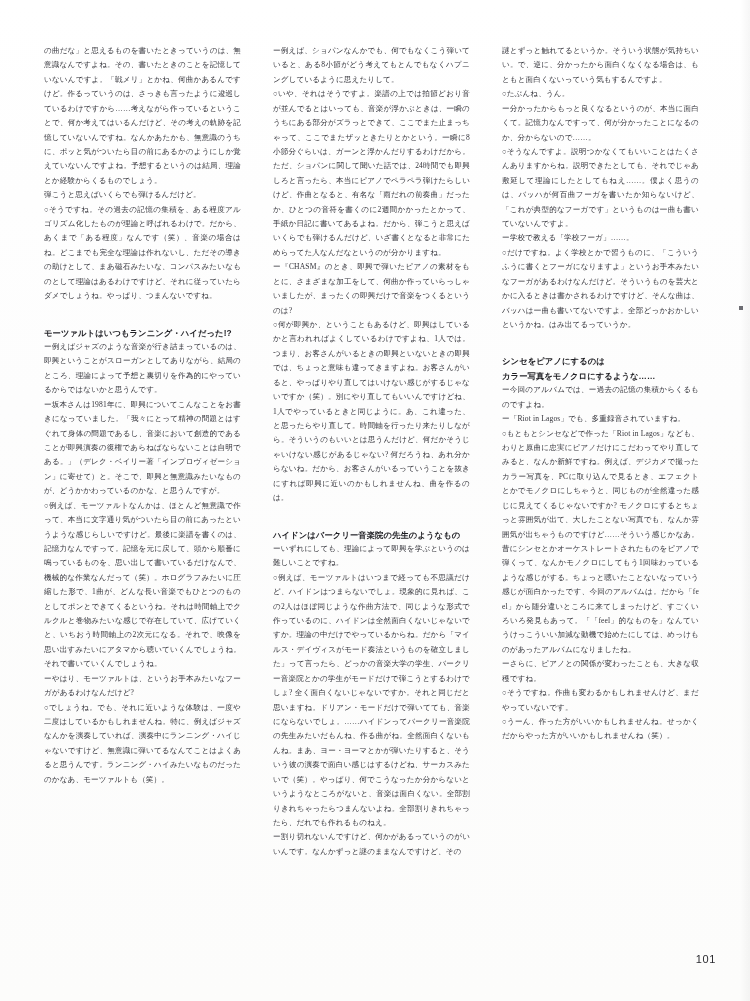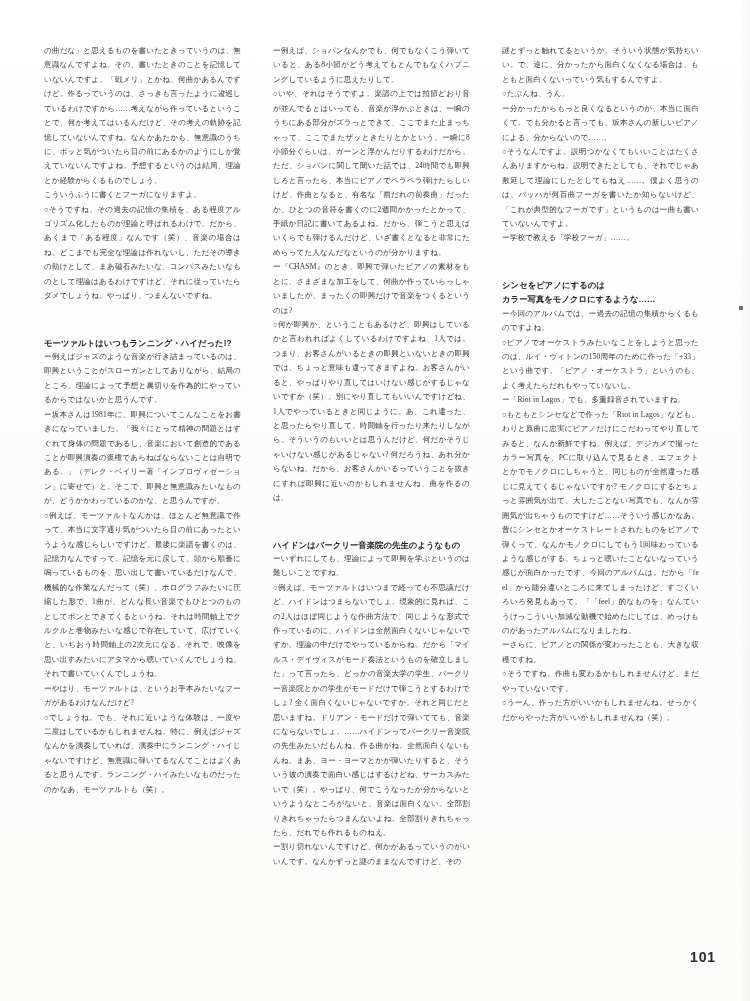--- a/index.html
+++ b/index.html
@@ -70,30 +70,30 @@
     font-weight: bold;
     font-size: 8.3px;
     line-height: 14.42px;
     letter-spacing: 0.01em;
     color: #1d1d22;
     margin: 0;
     word-break: break-all;
   }
 
   
-  .gap-before { margin-top: 32px; }
+  .gap-before { margin-top: 22px; }
 
   
   #folio {
     position: absolute;
     right: 34px;
     bottom: 36px;
     font-family: "Liberation Sans", "DejaVu Sans", sans-serif;
-    font-size: 14px;
-    font-weight: bold;
+    font-size: 11px;
+    font-weight: normal;
     letter-spacing: 0.06em;
     color: #2b2b30;
   }
 
   
   #register-mark {
     position: absolute;
     left: 739px;
     top: 306px;
     width: 4px;
@@ -103,21 +103,21 @@
 </style>
 </head>
 <body>
 
 <div id="page">
 
   <div id="columns">
 
     <div class="column" id="col-1">
         <p class="para">の曲だな」と思えるものを書いたときっていうのは、無意識なんですよね。その、書いたときのことを記憶していないんですよ。「戦メリ」とかね、何曲かあるんですけど。作るっていうのは、さっきも言ったように逡巡しているわけですから……考えながら作っているということで、何か考えてはいるんだけど、その考えの軌跡を記憶していないんですね。なんかあたかも、無意識のうちに、ポッと気がついたら目の前にあるかのようにしか覚えていないんですよね。予想するというのは結局、理論とか経験からくるものでしょう。</p>
-        <p class="para">こういうふうに書くとフーガになりますよ。</p>
+        <p class="para">弾こうと思えばいくらでも弾けるんだけど。</p>
         <p class="para">○そうですね。その過去の記憶の集積を、ある程度アルゴリズム化したものが理論と呼ばれるわけで。だから、あくまで「ある程度」なんです（笑）、音楽の場合はね。どこまでも完全な理論は作れないし、ただその導きの助けとして、まあ磁石みたいな、コンパスみたいなものとして理論はあるわけですけど、それに従っていたらダメでしょうね。やっぱり、つまんないですね。</p>
         <p class="heading gap-before">モーツァルトはいつもランニング・ハイだった!?</p>
         <p class="para">ー例えばジャズのような音楽が行き詰まっているのは、即興ということがスローガンとしてありながら、結局のところ、理論によって予想と裏切りを作為的にやっているからではないかと思うんです。</p>
         <p class="para">ー坂本さんは1981年に、即興についてこんなことをお書きになっていました。「我々にとって精神の問題とはすぐれて身体の問題であるし、音楽において創造的であることが即興演奏の復権であらねばならないことは自明である。」（デレク・ベイリー著「インプロヴィゼーション」に寄せて）と。そこで、即興と無意識みたいなものが、どうかかわっているのかな、と思うんですが。</p>
         <p class="para">○例えば、モーツァルトなんかは、ほとんど無意識で作って、本当に文字通り気がついたら目の前にあったというような感じらしいですけど。最後に楽譜を書くのは、記憶力なんですって。記憶を元に戻して、頭から順番に鳴っているものを、思い出して書いているだけなんで、機械的な作業なんだって（笑）。ホログラフみたいに圧縮した形で、1曲が、どんな長い音楽でもひとつのものとしてポンとできてくるというね。それは時間軸上でクルクルと巻物みたいな感じで存在していて、広げていくと、いちおう時間軸上の2次元になる。それで、映像を思い出すみたいにアタマから聴いていくんでしょうね。それで書いていくんでしょうね。</p>
         <p class="para">ーやはり、モーツァルトは、というお手本みたいなフーガがあるわけなんだけど?</p>
         <p class="para">○でしょうね。でも、それに近いような体験は、一度や二度はしているかもしれませんね。特に、例えばジャズなんかを演奏していれば、演奏中にランニング・ハイじゃないですけど、無意識に弾いてるなんてことはよくあると思うんです。ランニング・ハイみたいなものだったのかなあ、モーツァルトも（笑）。</p>
       </div>
 
     <div class="column" id="col-2">
@@ -127,27 +127,27 @@
         <p class="para">○何が即興か、ということもあるけど、即興はしているかと言われればよくしているわけですよね、1人では。つまり、お客さんがいるときの即興といないときの即興では、ちょっと意味も違ってきますよね。お客さんがいると、やっぱりやり直してはいけない感じがするじゃないですか（笑）。別にやり直してもいいんですけどね、1人でやっているときと同じように。あ、これ違った、と思ったらやり直して。時間軸を行ったり来たりしながら。そういうのもいいとは思うんだけど、何だかそうじゃいけない感じがあるじゃない? 何だろうね、あれ分からないね。だから、お客さんがいるっていうことを抜きにすれば即興に近いのかもしれませんね、曲を作るのは。</p>
         <p class="heading gap-before">ハイドンはバークリー音楽院の先生のようなもの</p>
         <p class="para">ーいずれにしても、理論によって即興を学ぶというのは難しいことですね。</p>
         <p class="para">○例えば、モーツァルトはいつまで経っても不思議だけど、ハイドンはつまらないでしょ。現象的に見れば、この2人はほぼ同じような作曲方法で、同じような形式で作っているのに、ハイドンは全然面白くないじゃないですか。理論の中だけでやっているからね。だから「マイルス・デイヴィスがモード奏法というものを確立しました」って言ったら、どっかの音楽大学の学生、バークリー音楽院とかの学生がモードだけで弾こうとするわけでしょ? 全く面白くないじゃないですか。それと同じだと思いますね。ドリアン・モードだけで弾いてても、音楽にならないでしょ。……ハイドンってバークリー音楽院の先生みたいだもんね、作る曲がね。全然面白くないもんね。まあ、ヨー・ヨーマとかが弾いたりすると、そういう彼の演奏で面白い感じはするけどね、サーカスみたいで（笑）。やっぱり、何でこうなったか分からないというようなところがないと、音楽は面白くない。全部割りきれちゃったらつまんないよね。全部割りきれちゃったら、だれでも作れるものねえ。</p>
         <p class="para">ー割り切れないんですけど、何かがあるっていうのがいいんです。なんかずっと謎のままなんですけど、その</p>
       </div>
 
     <div class="column" id="col-3">
         <p class="para">謎とずっと触れてるというか。そういう状態が気持ちいい。で、逆に、分かったから面白くなくなる場合は、もともと面白くないっていう気もするんですよ。</p>
         <p class="para">○たぶんね、うん。</p>
-        <p class="para">ー分かったからもっと良くなるというのが、本当に面白くて。でも分かると言っても、坂本さんの新しいピアノによる、分からないので……。</p>
+        <p class="para">ー分かったからもっと良くなるというのが、本当に面白くて。記憶力なんですって、何が分かったことになるのか、分からないので……。</p>
         <p class="para">○そうなんですよ。説明つかなくてもいいことはたくさんありますからね。説明できたとしても、それでじゃあ敷延して理論にしたとしてもねえ……。僕よく思うのは、バッハが何百曲フーガを書いたか知らないけど、「これが典型的なフーガです」というものは一曲も書いていないんですよ。</p>
         <p class="para">ー学校で教える「学校フーガ」……。</p>
+        <p class="para">○だけですね。よく学校とかで習うものに、「こういうふうに書くとフーガになりますよ」というお手本みたいなフーガがあるわけなんだけど。そういうものを芸大とかに入るときは書かされるわけですけど、そんな曲は、バッハは一曲も書いてないですよ。全部どっかおかしいというかね。はみ出てるっていうか。</p>
         <p class="heading gap-before">シンセをピアノにするのは</p>
         <p class="heading">カラー写真をモノクロにするような……</p>
         <p class="para">ー今回のアルバムでは、ー過去の記憶の集積からくるものですよね。</p>
-        <p class="para">○ピアノでオーケストラみたいなことをしようと思ったのは、ルイ・ヴィトンの150周年のために作った「+33」という曲です。「ピアノ・オーケストラ」というのも、よく考えたらだれもやっていないし。</p>
         <p class="para">ー「Riot in Lagos」でも、多重録音されていますね。</p>
         <p class="para">○もともとシンセなどで作った「Riot in Lagos」なども、わりと原曲に忠実にピアノだけにこだわってやり直してみると、なんか新鮮ですね。例えば、デジカメで撮ったカラー写真を、PCに取り込んで見るとき、エフェクトとかでモノクロにしちゃうと、同じものが全然違った感じに見えてくるじゃないですか? モノクロにするとちょっと雰囲気が出て、大したことない写真でも、なんか雰囲気が出ちゃうものですけど……そういう感じかなあ。昔にシンセとかオーケストレートされたものをピアノで弾くって、なんかモノクロにしてもう1回味わっているような感じがする。ちょっと聴いたことないなっていう感じが面白かったです、今回のアルバムは。だから「feel」から随分違いところに来てしまったけど、すごくいろいろ発見もあって。「「feel」的なものを」なんていうけっこういい加減な動機で始めたにしては、めっけものがあったアルバムになりましたね。</p>
         <p class="para">ーさらに、ピアノとの関係が変わったことも、大きな収穫ですね。</p>
         <p class="para">○そうですね。作曲も変わるかもしれませんけど、まだやっていないです。</p>
         <p class="para">○うーん、作った方がいいかもしれませんね。せっかくだからやった方がいいかもしれませんね（笑）。</p>
       </div>
 
   </div>
 
   <div id="folio">101</div>

